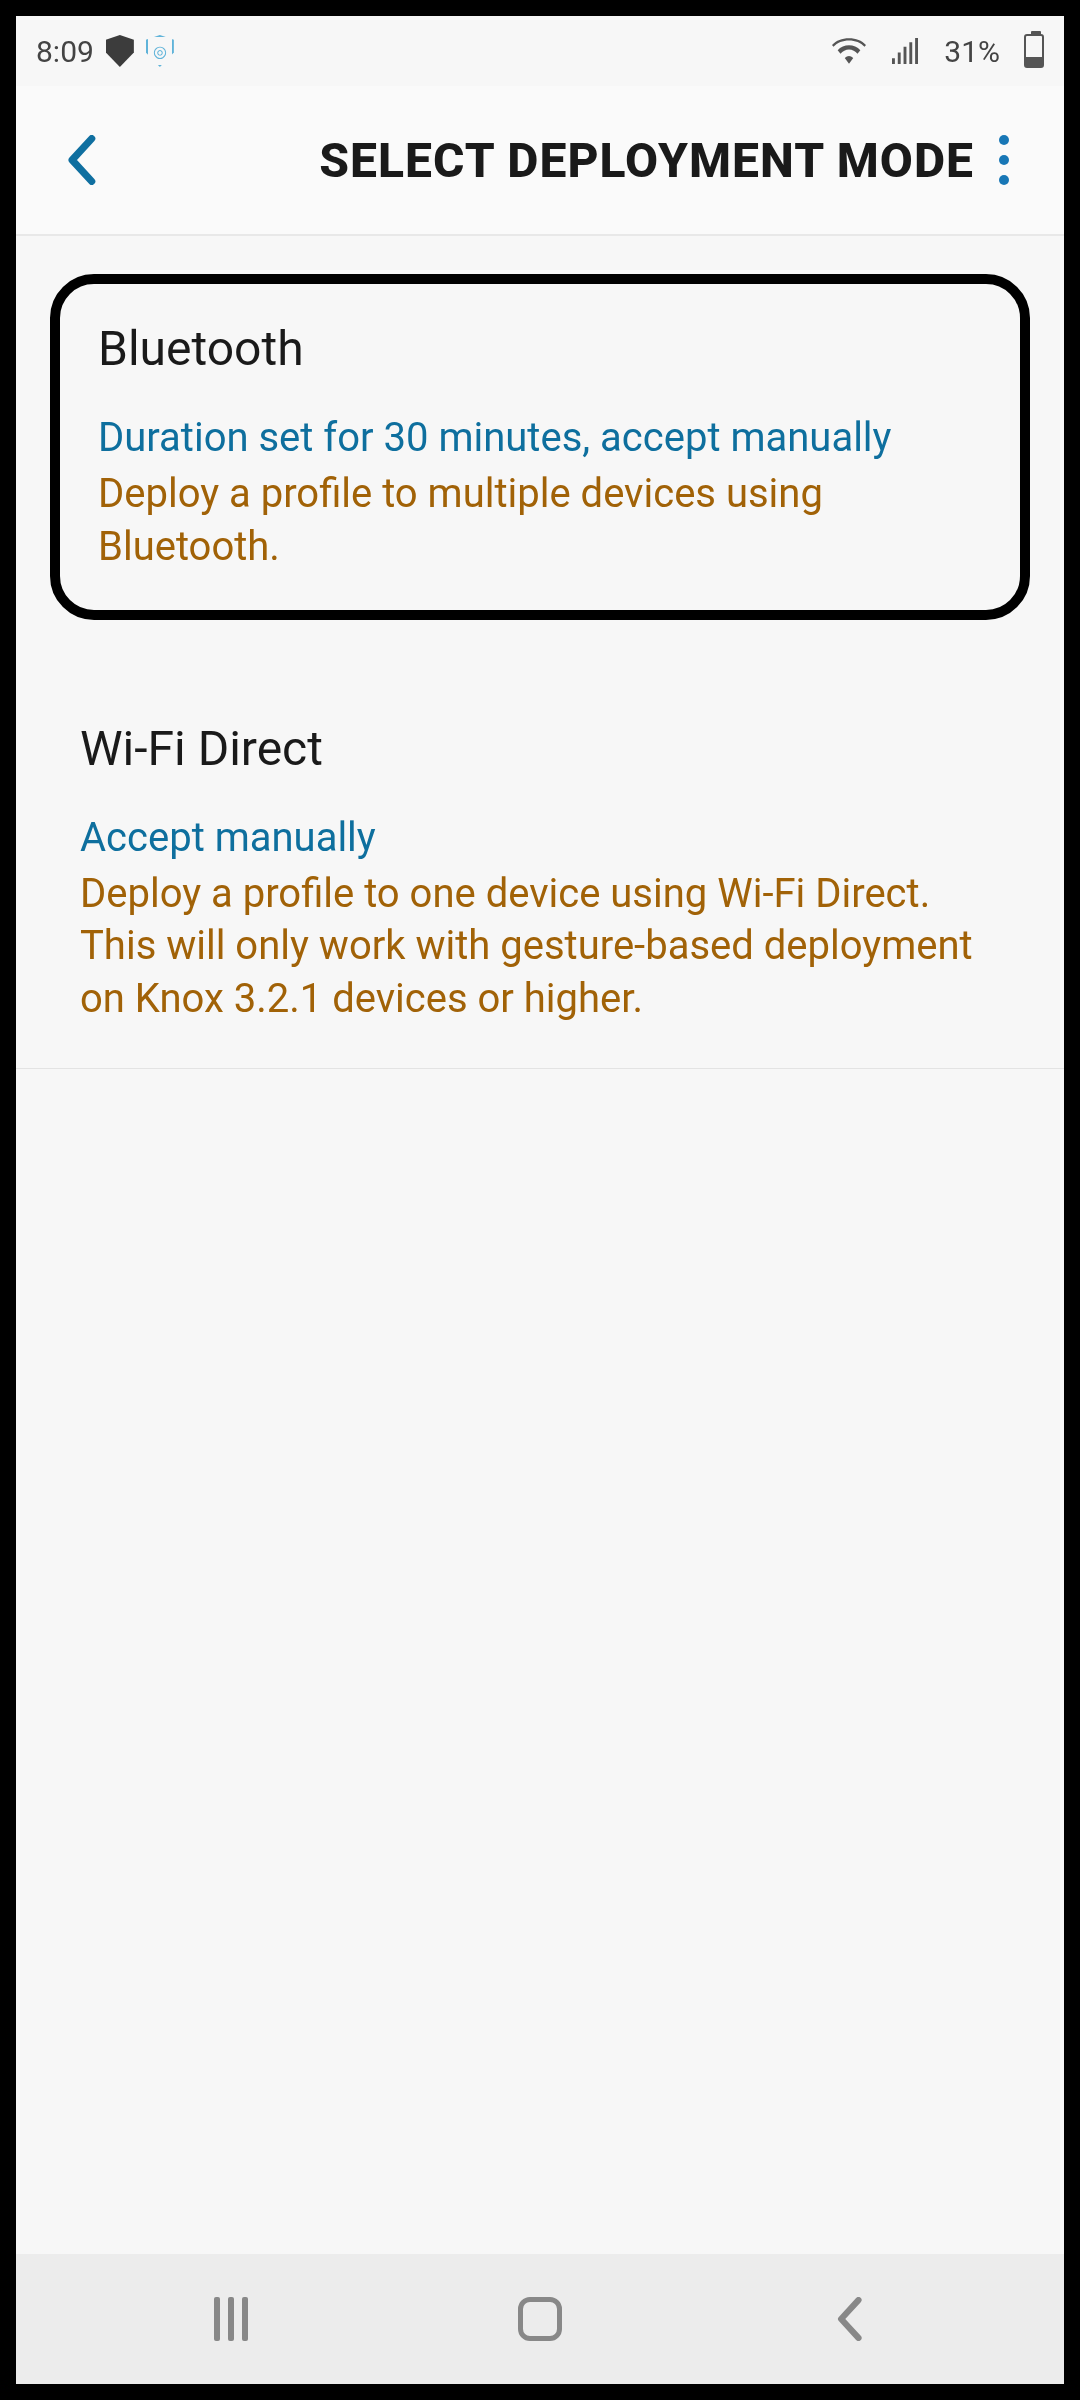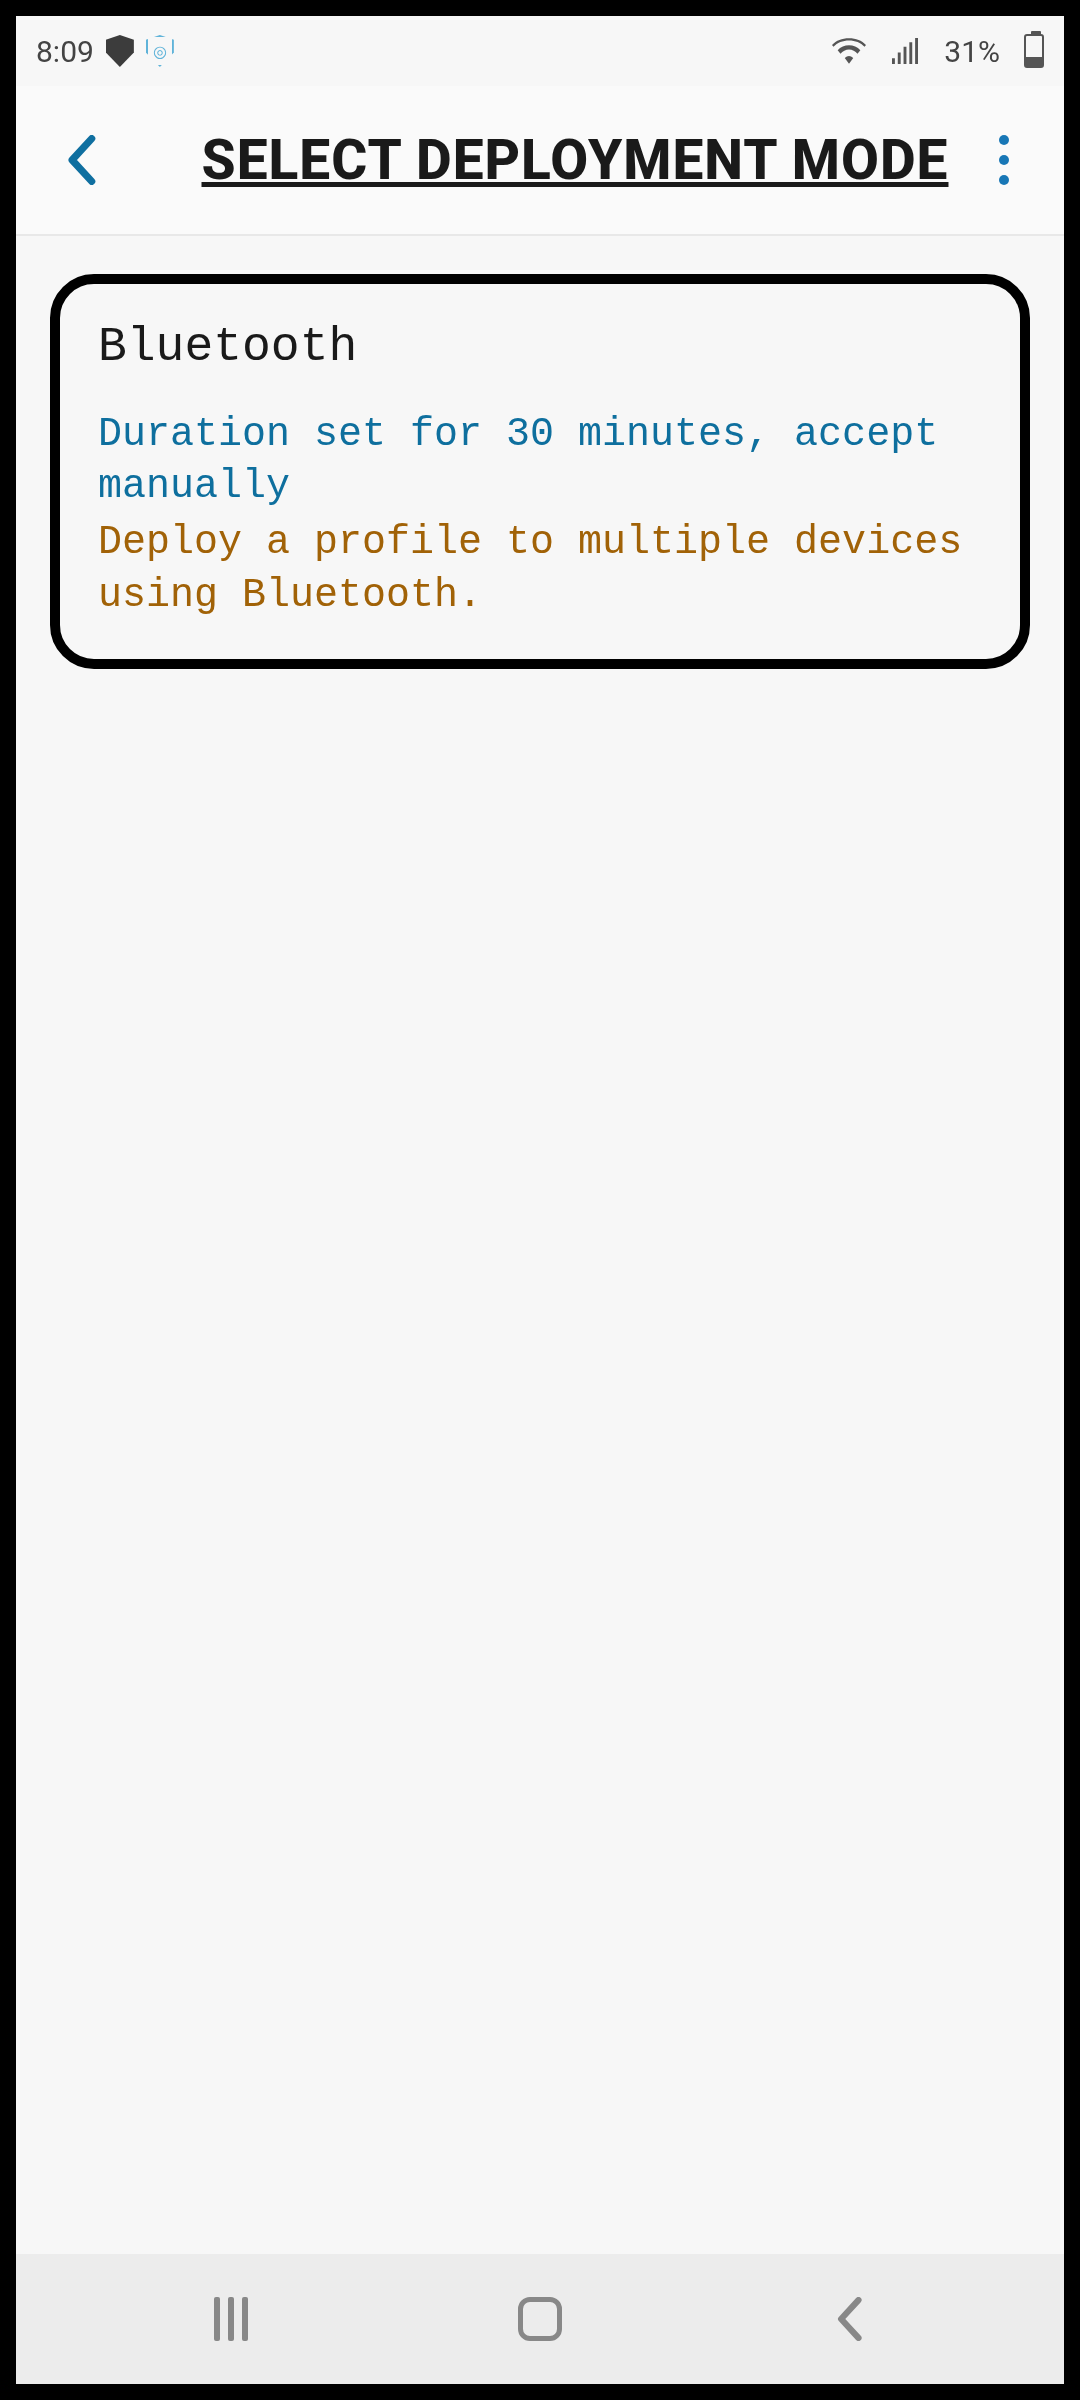--- a/index.html
+++ b/index.html
@@ -66,41 +66,39 @@
     padding: 0 30px;
     border-bottom: 2px solid #e8e8e8;
   }
   .back-btn {
     width: 70px; height: 70px;
     display:flex; align-items:center; justify-content:center;
     color: #0f6fa0;
   }
   .app-title {
     flex: 1;
-    text-align: center;
+    text-align: right;
     padding-left: 60px;
-    font-size: 55px;
+    font-size: 48px;
     font-weight: 800;
     letter-spacing: 1px;
     color: #1a1a1a;
-    text-decoration: underline;
   }
   .more-btn {
     width: 60px; height: 70px;
     display:flex; align-items:center; justify-content:center;
     color:#1877b6;
   }
   .dot { width:10px; height:10px; border-radius:50%; background:#1877b6; margin:5px 0;}
   .dots { display:flex; flex-direction:column; align-items:center;}
   
   .content { flex:1; background:#f7f7f7; padding: 20px 0 0 0; overflow:hidden;}
   .option {
     padding: 40px 64px 42px 64px;
     border-bottom: 1px solid #e3e3e3;
-    font-family: Liberation Mono, monospace;
   }
   .option.highlight {
     margin: 18px 34px 60px 34px;
     border: 10px solid #000;
     border-radius: 44px;
     padding: 36px 38px 36px 38px;
   }
   .option-title {
     font-size: 48px;
     color: #1a1a1a;
@@ -186,20 +184,25 @@
   </div>
 
   <div class="content">
 
     <div class="option highlight">
       <div class="option-title">Bluetooth</div>
       <div class="option-sub">Duration set for 30 minutes, accept manually</div>
       <div class="option-desc">Deploy a profile to multiple devices using Bluetooth.</div>
     </div>
 
+    <div class="option">
+      <div class="option-title">Wi-Fi Direct</div>
+      <div class="option-sub">Accept manually</div>
+      <div class="option-desc">Deploy a profile to one device using Wi-Fi Direct. This will only work with gesture-based deployment on Knox 3.2.1 devices or higher.</div>
+    </div>
 
   </div>
 
   <div class="nav-bar">
     <div class="nav-btn">
       <div class="recents">
           <div></div>
           <div></div>
           <div></div>
         </div>

